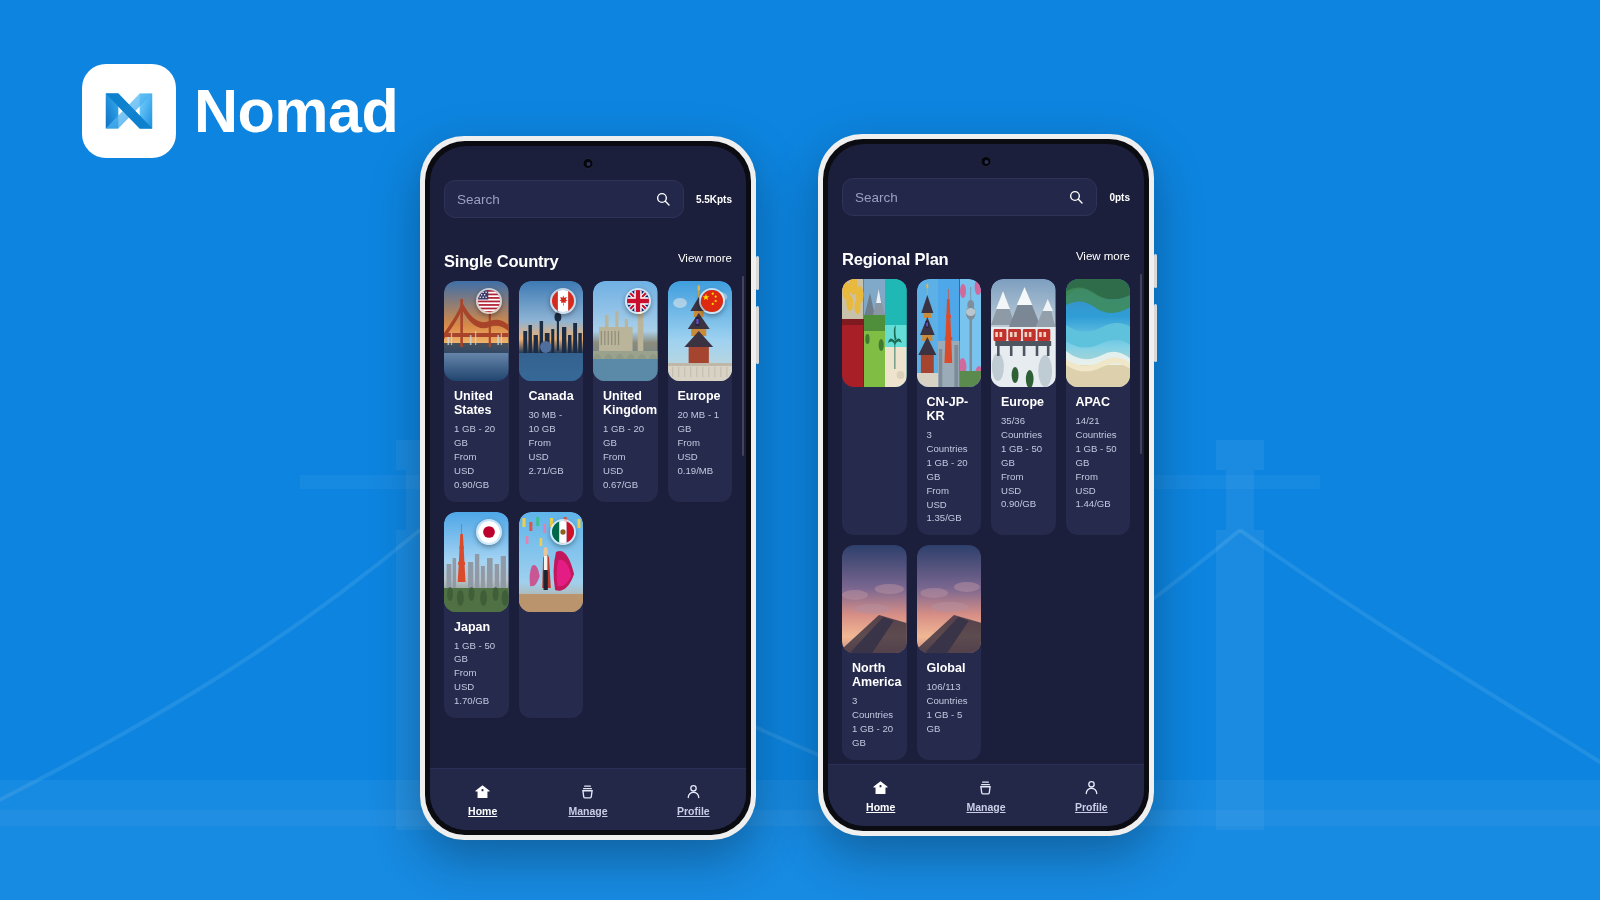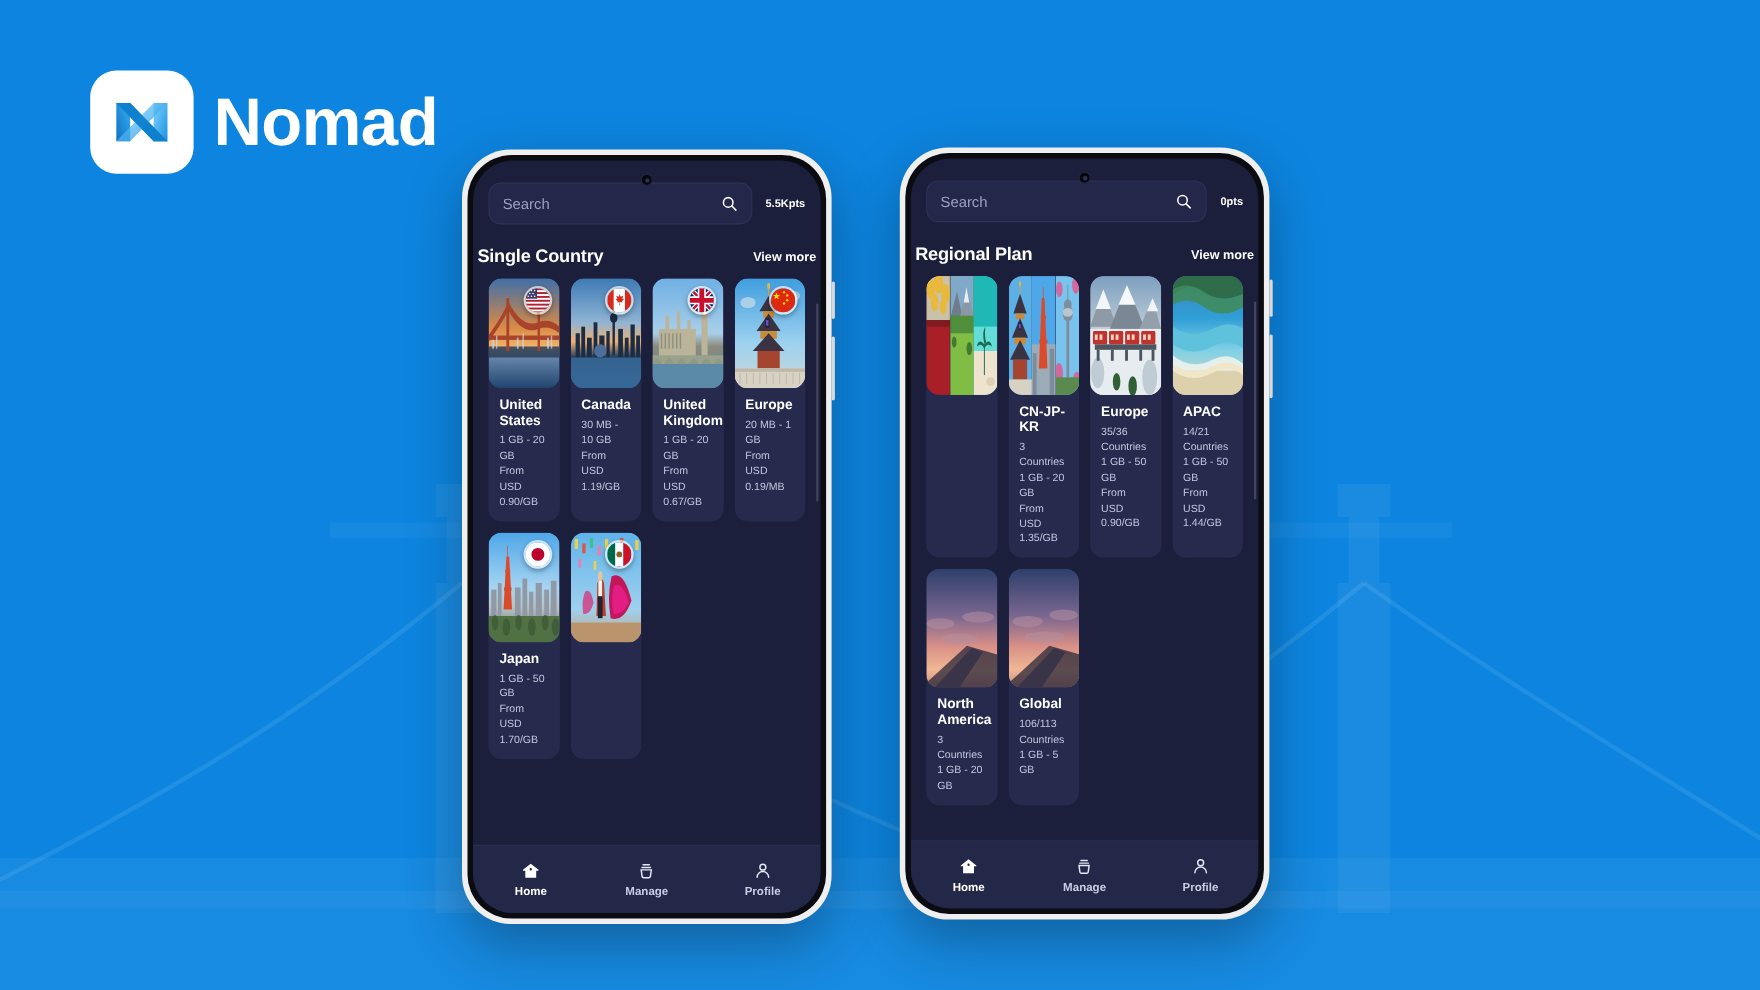--- a/index.html
+++ b/index.html
@@ -68,42 +68,42 @@
 
   
   .side-btn {
     position:absolute; right:-3px; width:3px; border-radius:2px;
     background:#d9d9d9;
   }
 
   
   .search-row {
     display:flex; align-items:center; gap:12px;
-    padding:0 14px; margin-top:20px;
+    padding:0 14px; margin-top:34px;
   }
   .search-box {
     flex:1; height:38px; border-radius:11px;
     background:#23274a;
     border:1px solid #2e3357;
     display:flex; align-items:center; padding:0 12px;
   }
   .search-placeholder {
     flex:1; font-size:13.5px; color:#9aa0c0;
   }
   .search-ico { width:16px; height:16px; flex:none; }
   .points {
     font-size:10px; font-weight:700; color:#ffffff; white-space:nowrap;
   }
 
   .section-row {
-    display:flex; align-items:center; justify-content:space-between;
-    padding:0 4px; margin-top:20px;
+    display:flex; align-items:flex-start; justify-content:space-between;
+    padding:0 14px; margin-top:34px;
   }
   .section-title { font-size:16.5px; font-weight:700; color:#ffffff; letter-spacing:-0.2px; }
-  .view-more { font-size:11.5px; font-weight:700; color:#ffffff; }
+  .view-more { font-size:11.5px; font-weight:400; color:#ffffff; }
 
   .grid {
     display:grid; grid-template-columns:1fr 1fr 1fr 1fr; gap:10px;
     padding:0 14px; margin-top:10px;
   }
   .card {
     background:#262a4d; border-radius:12px; overflow:hidden;
     position:relative;
   }
   .card-img {
@@ -133,21 +133,21 @@
     height:62px; background:#232748;
     display:flex; align-items:center;
     border-top:1px solid #2b2f55;
   }
   .nav-item {
     flex:1; display:flex; flex-direction:column;
     align-items:center; gap:5px;
   }
   .nav-label { font-size:10.5px; font-weight:700; }
   .nav-item.active .nav-label { color:#ffffff; }
-  .nav-item .nav-label { color:#c9cde6; }
+  .nav-item .nav-label { color:#c9cde6;text-decoration:underline; }
   .nav-ico { width:17px; height:17px; display:block; }
 
   
   .scrollbar {
     position:absolute; right:2px; width:2.5px; border-radius:2px;
     background:rgba(255,255,255,0.17);
   }
 </style>
 </head>
 <body>
@@ -320,21 +320,21 @@
                 <rect width="30" height="30" fill="#fff"></rect>
                 <rect width="8" height="30" fill="#d52b1e"></rect>
                   <rect x="22" width="8" height="30" fill="#d52b1e"></rect>
                 <path d="M15 7 l1.7 3.6 3.4-1.2 -1.4 3.8 2.4 0.4 -2.8 2.4 0.7 1.6 -3.1-0.5 0.3 3.9h-1.1l0.3-3.9-3.1 0.5 0.7-1.6-2.8-2.4 2.4-0.4-1.4-3.8 3.4 1.2z" fill="#d52b1e"></path>
               </svg>
             </div>
           </div>
           <div class="card-body">
             <div class="card-title">Canada</div>
             <div class="card-line">30 MB - 10 GB</div>
-            <div class="card-line">From USD 1.19/GB</div>
+            <div class="card-line">From USD 2.71/GB</div>
           </div>
         </div>
 
         <div class="card">
           <div class="card-img">
             <svg width="100%" height="100%" viewBox="0 0 150 100" preserveAspectRatio="none">
               <defs>
                   <linearGradient id="uk" x1="0" y1="0" x2="0" y2="1">
                 <stop offset="0" stop-color="#6fb0e4"></stop>
                     <stop offset="0.5" stop-color="#a9cfe9"></stop>

